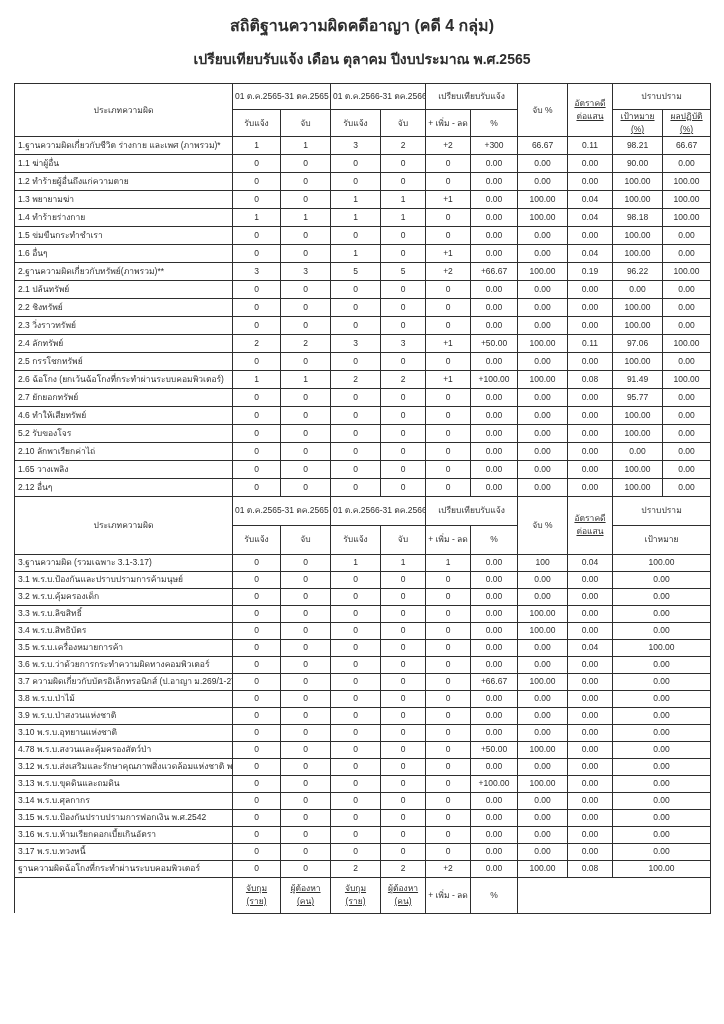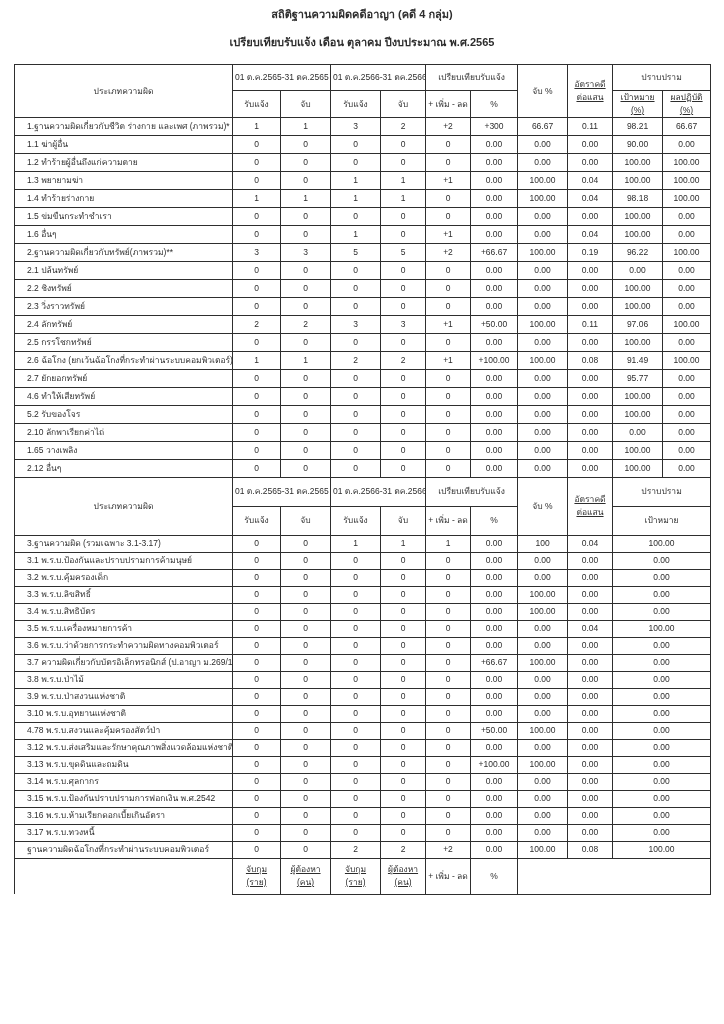--- a/index.html
+++ b/index.html
@@ -3,41 +3,41 @@
 <meta charset="utf-8">
 <style>
   * { box-sizing: border-box; }
   html,body { margin:0; padding:0; }
   body {
     width:724px; height:1024px; background:#ffffff;
     font-family:"Liberation Sans", sans-serif;
     color:#2d2d2d;
   }
   .title {
-    text-align:center; font-weight:bold; font-size:11px;
-    padding-top:5px;
+    text-align:center; font-weight:bold; font-size:16px;
+    padding-top:13px;
   }
   .subtitle {
-    text-align:center; font-weight:bold; font-size:11px;
+    text-align:center; font-weight:bold; font-size:14px;
     margin-top:10px;
   }
   table {
     border-collapse:collapse; table-layout:fixed;
     width:696px; margin:13px 0 0 14px;
   }
   th, td {
     border:1px solid #2e2e2e;
     font-weight:normal; font-size:8.5px;
     text-align:center; vertical-align:middle;
     padding:0 2px; overflow:hidden; white-space:nowrap;
     line-height:1.45;
   }
   thead th, .hdr th { height:26px; }
   .hdr2 th { height:29px; }
-  .lbl { text-align:left; padding-left:12px; }
+  .lbl { text-align:left; padding-left:3px; }
   .rowsA td { height:18px; }
   .rowsB td { height:17px; }
   .footrow td { height:36px; }
   .open { border-bottom:none !important; }
   .two-line div { line-height:1.5;text-decoration:underline; }
 </style>
 </head>
 <body>
 
 <div>

